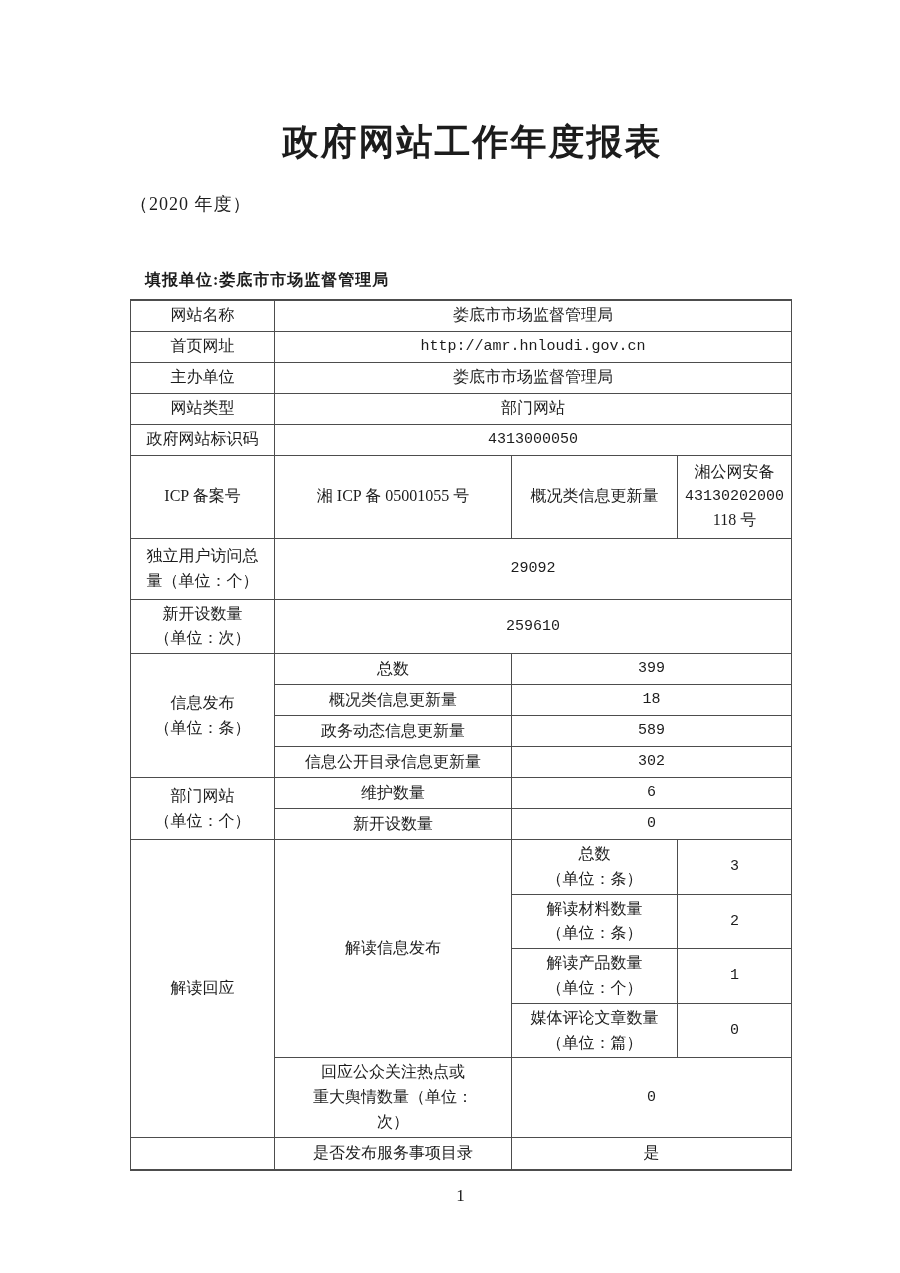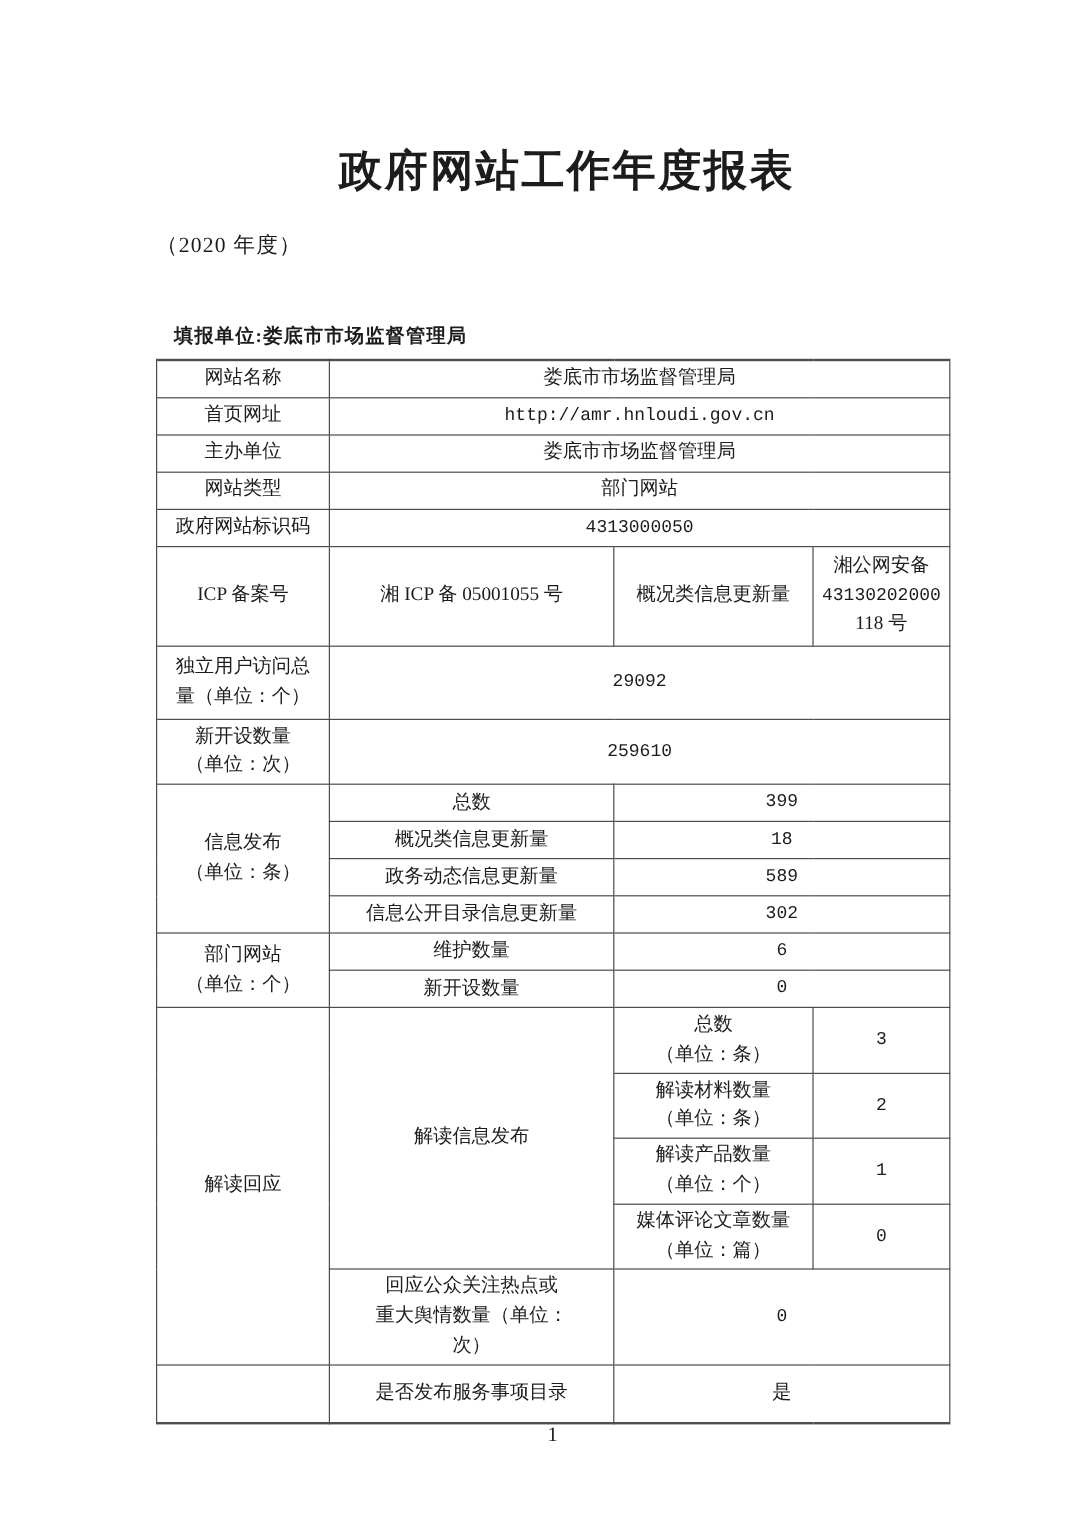--- a/index.html
+++ b/index.html
@@ -72,21 +72,21 @@
   }
   .ln { display: block; }
   .r31 { height: 31px; }
   .r83 { height: 83px; }
   .r61 { height: 61px; margin-top: 45px; }
   .r51 { height: 51px; }
   .r47 { height: 47px; }
   .r53 { height: 53px; }
   .r52 { height: 52px; }
   .r78 { height: 78px; }
-  .r35 { height: 49px; }
+  .r35 { height: 33px; }
   .page-number {
     position: absolute;
     left: 0; top: 1186px;
     width: 661px;
     text-align: center;
     font-size: 17px;
   }
 </style>
 </head>
 <body>

